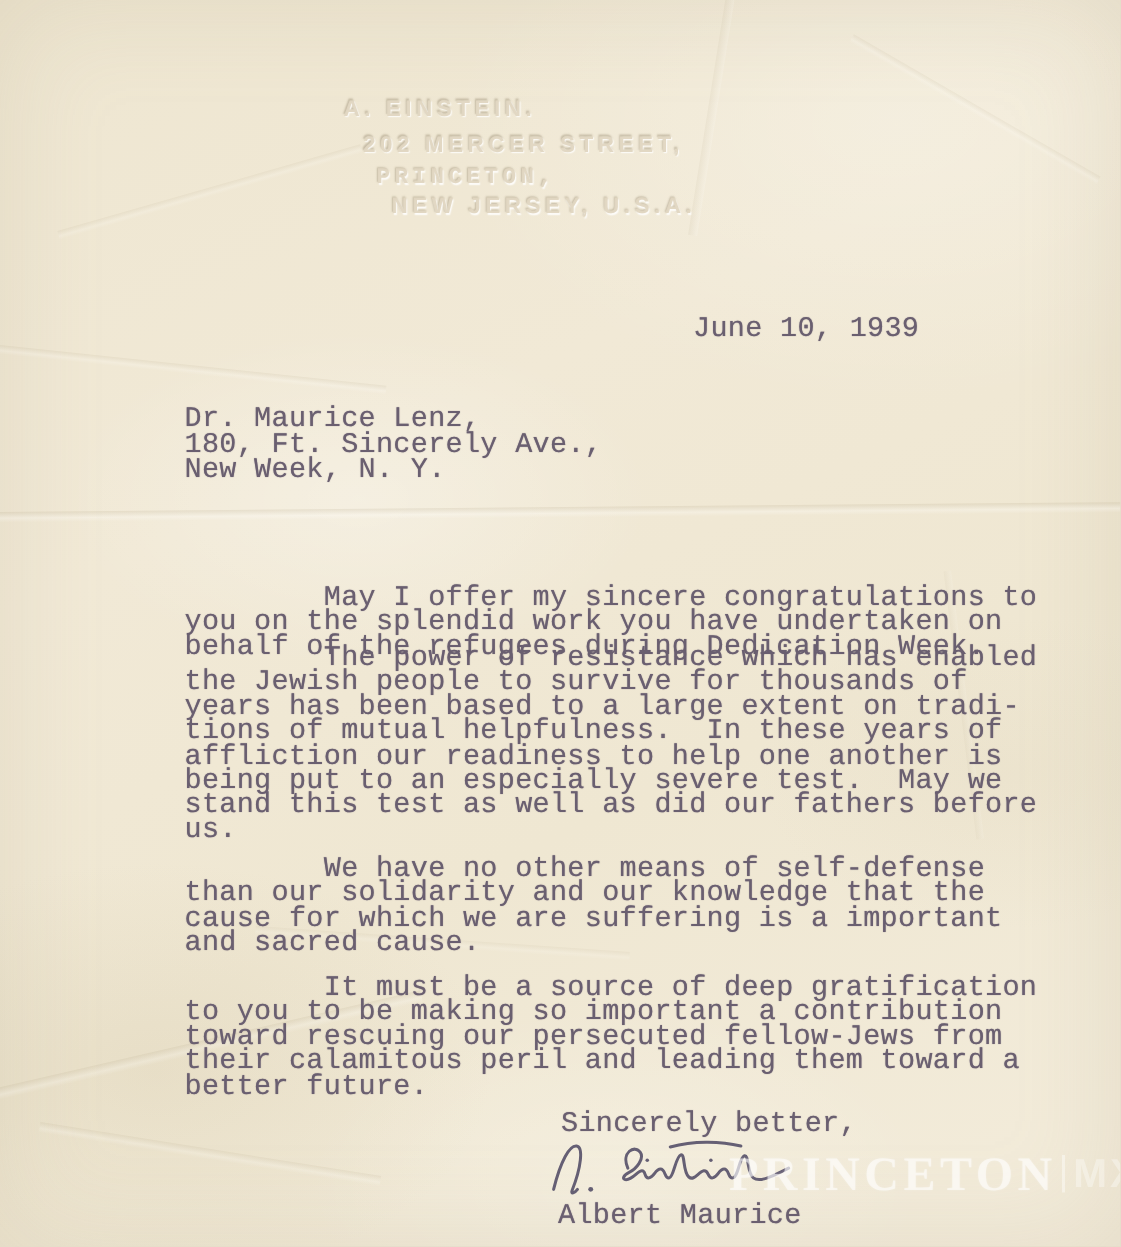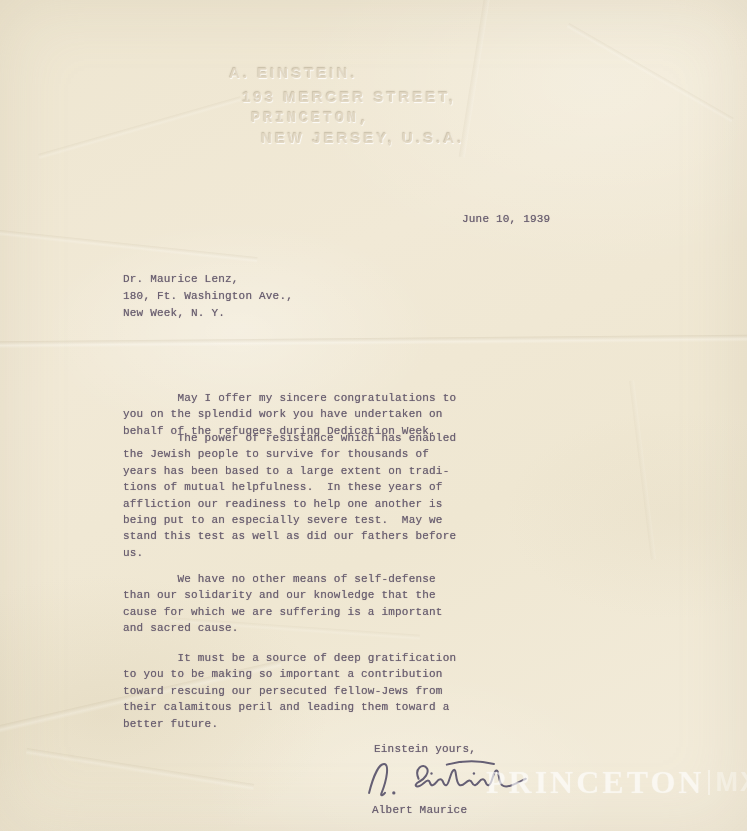--- a/index.html
+++ b/index.html
@@ -42,21 +42,21 @@
     font-weight: 700;
     font-size: 15px;
     letter-spacing: 3px;
     white-space: pre;
     color: rgba(224,214,193,0.95);
     text-shadow: 0.6px 1.2px 1px rgba(255,255,255,0.92), -0.6px -1px 1.2px rgba(148,136,108,0.45);
   }
   .typed {
     position: absolute;
     font-family: "Liberation Mono", "DejaVu Sans Mono", monospace;
-    font-size: 11px;
+    font-size: 19px;
     line-height: 16.4px;
     letter-spacing: 0.2px;
     white-space: pre;
     color: #6a5f70;
     text-shadow: 0 0 0.7px rgba(106,95,112,0.75);
   }
   .typed.addr { line-height: 17px; }
   #signature-wrap {
     position: absolute;
     top: 754px;
@@ -104,30 +104,30 @@
   <div class="crease h" style="top:70px; left:555px; width:190px; height:6px; transform:rotate(30deg); opacity:0.6;"></div>
   <div class="crease h" style="top:125px; left:35px; width:210px; height:6px; transform:rotate(-16deg); opacity:0.6;"></div>
   <div class="crease h" style="top:695px; left:-25px; width:310px; height:8px; transform:rotate(-13deg); opacity:0.8;"></div>
   <div class="crease h" style="top:766px; left:25px; width:230px; height:7px; transform:rotate(9deg); opacity:0.7;"></div>
   <div class="crease h" style="top:626px; left:170px; width:250px; height:6px; transform:rotate(4deg); opacity:0.5;"></div>
   <div class="crease v" style="top:-12px; left:472px; width:6px; height:170px; transform:rotate(9deg); opacity:0.7;"></div>
   <div class="crease v" style="top:380px; left:640px; width:5px; height:180px; transform:rotate(-7deg); opacity:0.5;"></div>
 
   <div>
     <div class="emboss-line" style="top:64px; left:229px;">A. EINSTEIN.</div>
-    <div class="emboss-line" style="top:88px; left:242px;">193 MERCER STREET,</div>
+    <div class="emboss-line" style="top:88px; left:242px;">202 MERCER STREET,</div>
     <div class="emboss-line" style="top:110px; left:251px;font-family:Liberation Mono, monospace;">PRINCETON,</div>
     <div class="emboss-line" style="top:129px; left:261px;">NEW JERSEY, U.S.A.</div>
   </div>
 
   <div class="typed" style="top:211px; left:462px;">June 10, 1939</div>
 
   <div>
     <div class="typed addr" style="top:271px; left:123px;">Dr. Maurice Lenz,</div>
-    <div class="typed addr" style="top:288px; left:123px;">180, Ft. Washington Ave.,</div>
+    <div class="typed addr" style="top:288px; left:123px;">180, Ft. Sincerely Ave.,</div>
     <div class="typed addr" style="top:305px; left:123px;">New Week, N. Y.</div>
   </div>
 
 
   <div class="typed" style="top:366px; left:123px;margin-top:24px;">        May I offer my sincere congratulations to
 you on the splendid work you have undertaken on
 behalf of the refugees during Dedication Week.</div>
   <div class="typed" style="top:430px; left:123px;">        The power of resistance which has enabled
 the Jewish people to survive for thousands of
 years has been based to a large extent on tradi-
@@ -139,21 +139,21 @@
   <div class="typed" style="top:571px; left:123px;">        We have no other means of self-defense
 than our solidarity and our knowledge that the
 cause for which we are suffering is a important
 and sacred cause.</div>
   <div class="typed" style="top:650px; left:123px;">        It must be a source of deep gratification
 to you to be making so important a contribution
 toward rescuing our persecuted fellow-Jews from
 their calamitous peril and leading them toward a
 better future.</div>
 
-  <div class="typed" style="top:741px; left:374px;">Einstein yours,</div>
+  <div class="typed" style="top:741px; left:374px;">Sincerely better,</div>
 
   <div id="signature-wrap">
     <svg width="172" height="46" viewBox="0 0 146 39">
       <g fill="none" stroke="#565069" stroke-width="1.7" stroke-linecap="round" stroke-linejoin="round" opacity="0.9">
         <path d="M6 33 C10 17 15 8 19 8.5 C23 9 21.5 21 16.5 33.5 C15.5 36 18 35 19.5 33"></path>
         <path d="M48 21 C44 12 52 7.5 55 12 C57.5 15.5 53 21.5 48.5 23.5 C45.5 25 44.5 27.5 47 27.5 C51 27.5 53.5 22.5 56 22.5 C58.5 22.5 57 27 60 26.5 C63 26 63.5 21.5 66.5 21.5 C69.5 21.5 68.5 27 71.5 26.5 C74 26 75 14.5 78 13.5 C80.5 12.7 79 23 82.5 26 C85.5 28.5 88 23 91 22.5 C94 22 93 27 96 26.5 C99 26 99.5 21.5 102.5 21.5 C105.5 21.5 104.5 27 107.5 26.5 C110.5 26 111 15 114 14 C116.5 13.2 115.5 24 119 26.5 C123 29.5 131 25 139 21"></path>
         <path d="M72 9 C85 5.5 100 5.5 112 8.5"></path>
       </g>
       <g fill="#565069" opacity="0.9">
         <circle cx="27" cy="33" r="1.4"></circle>

